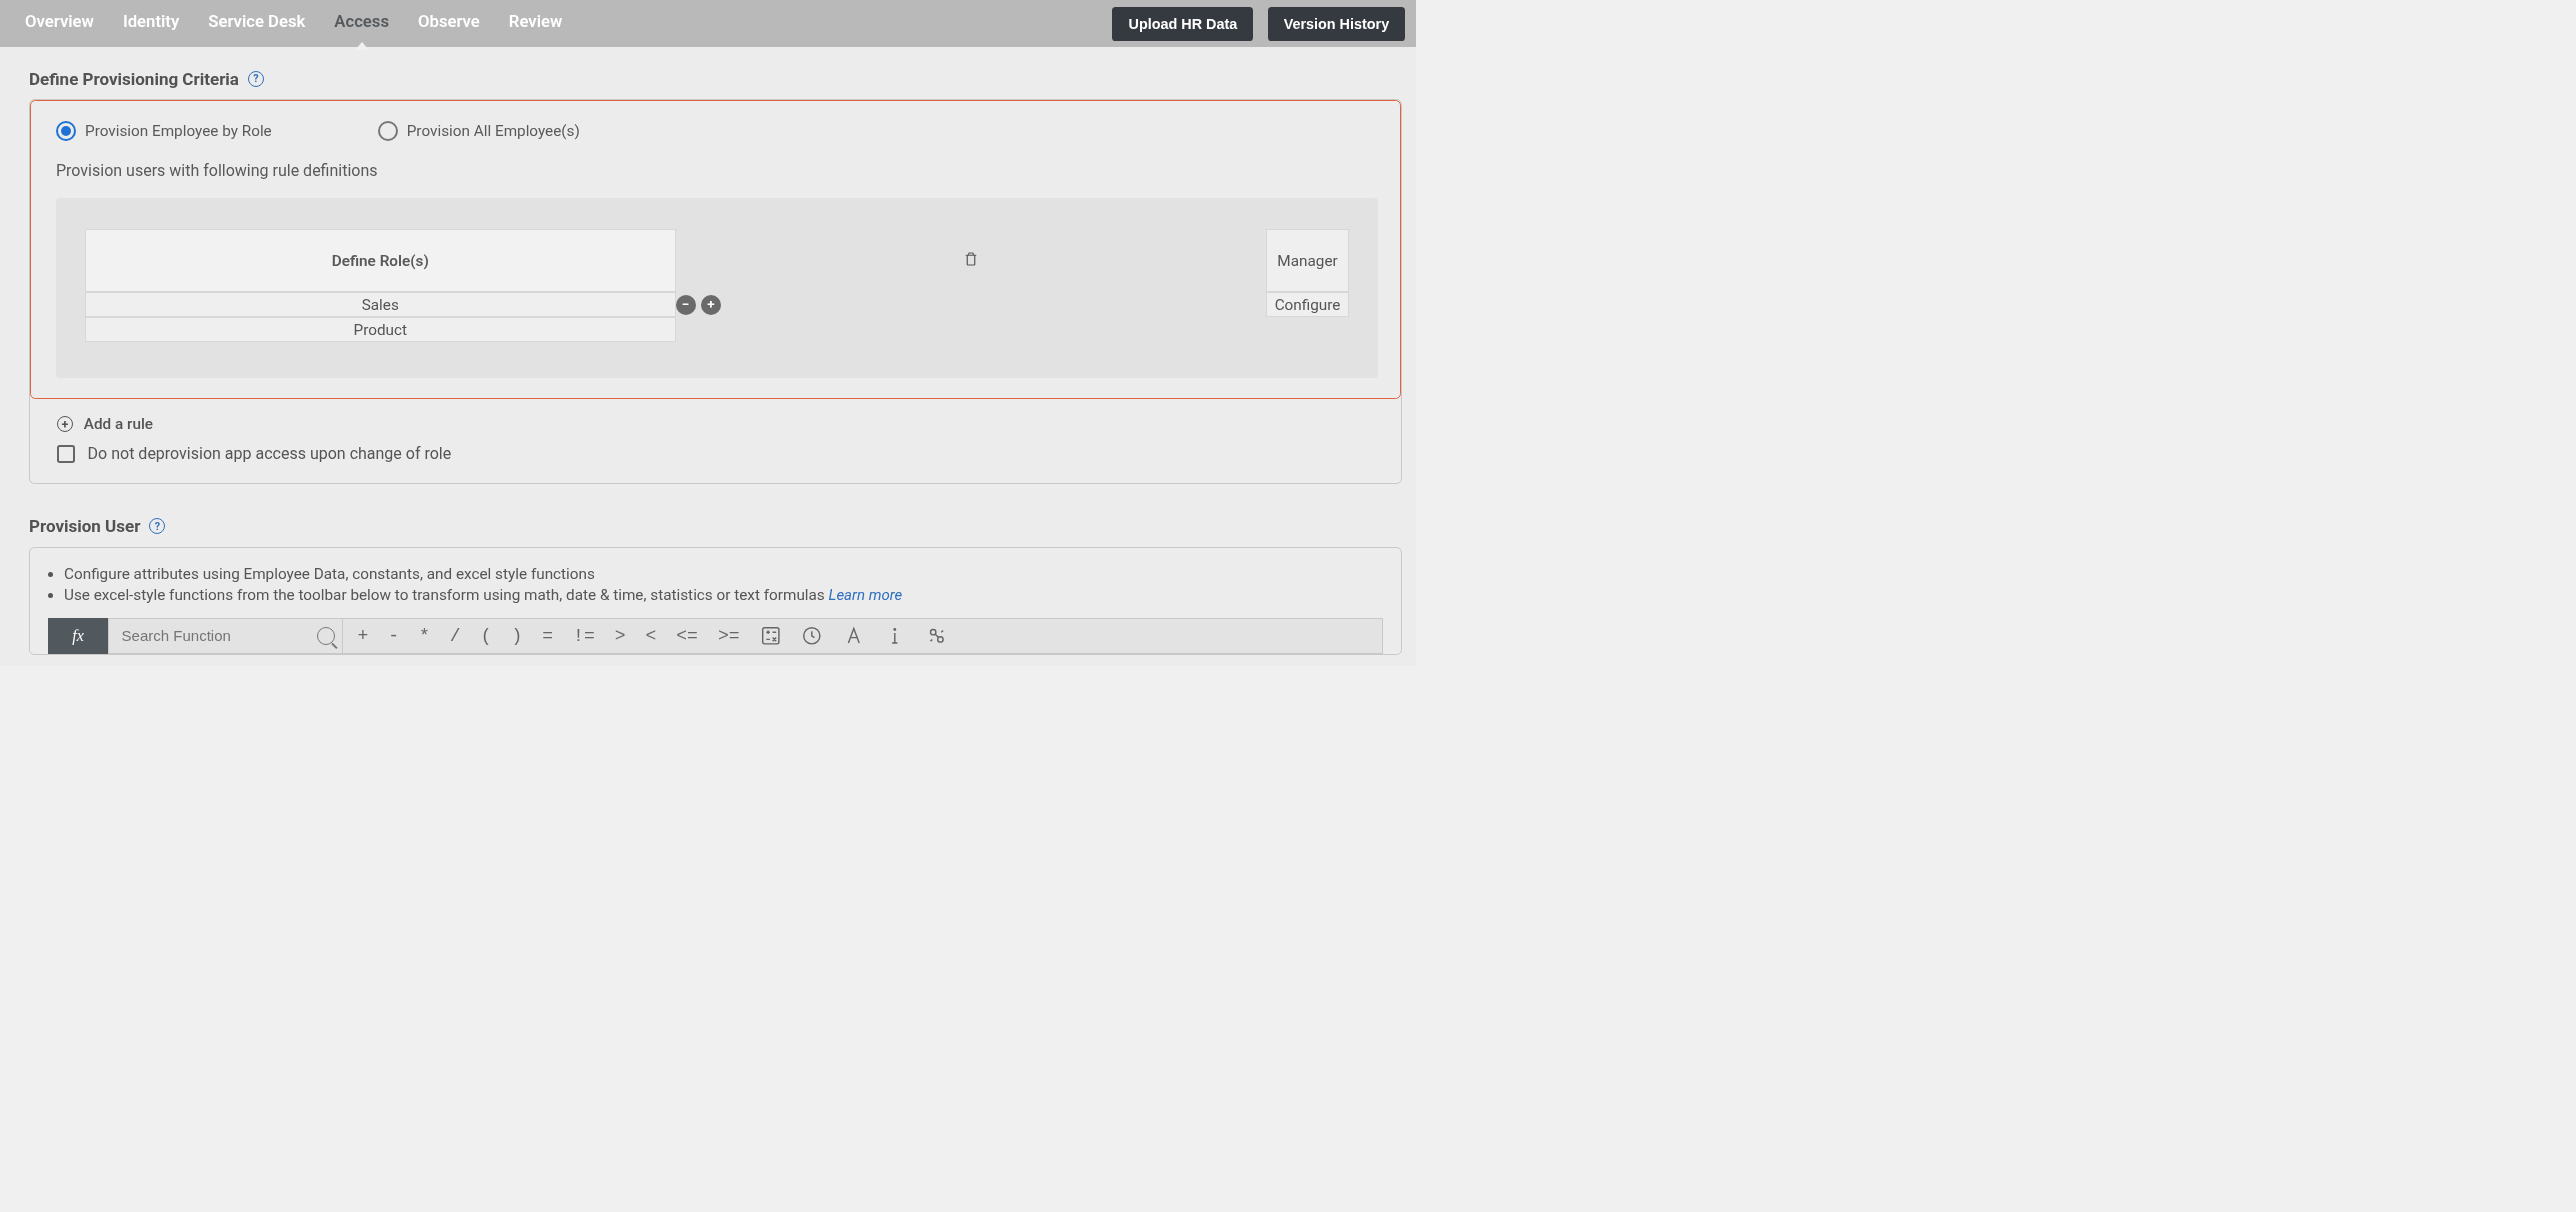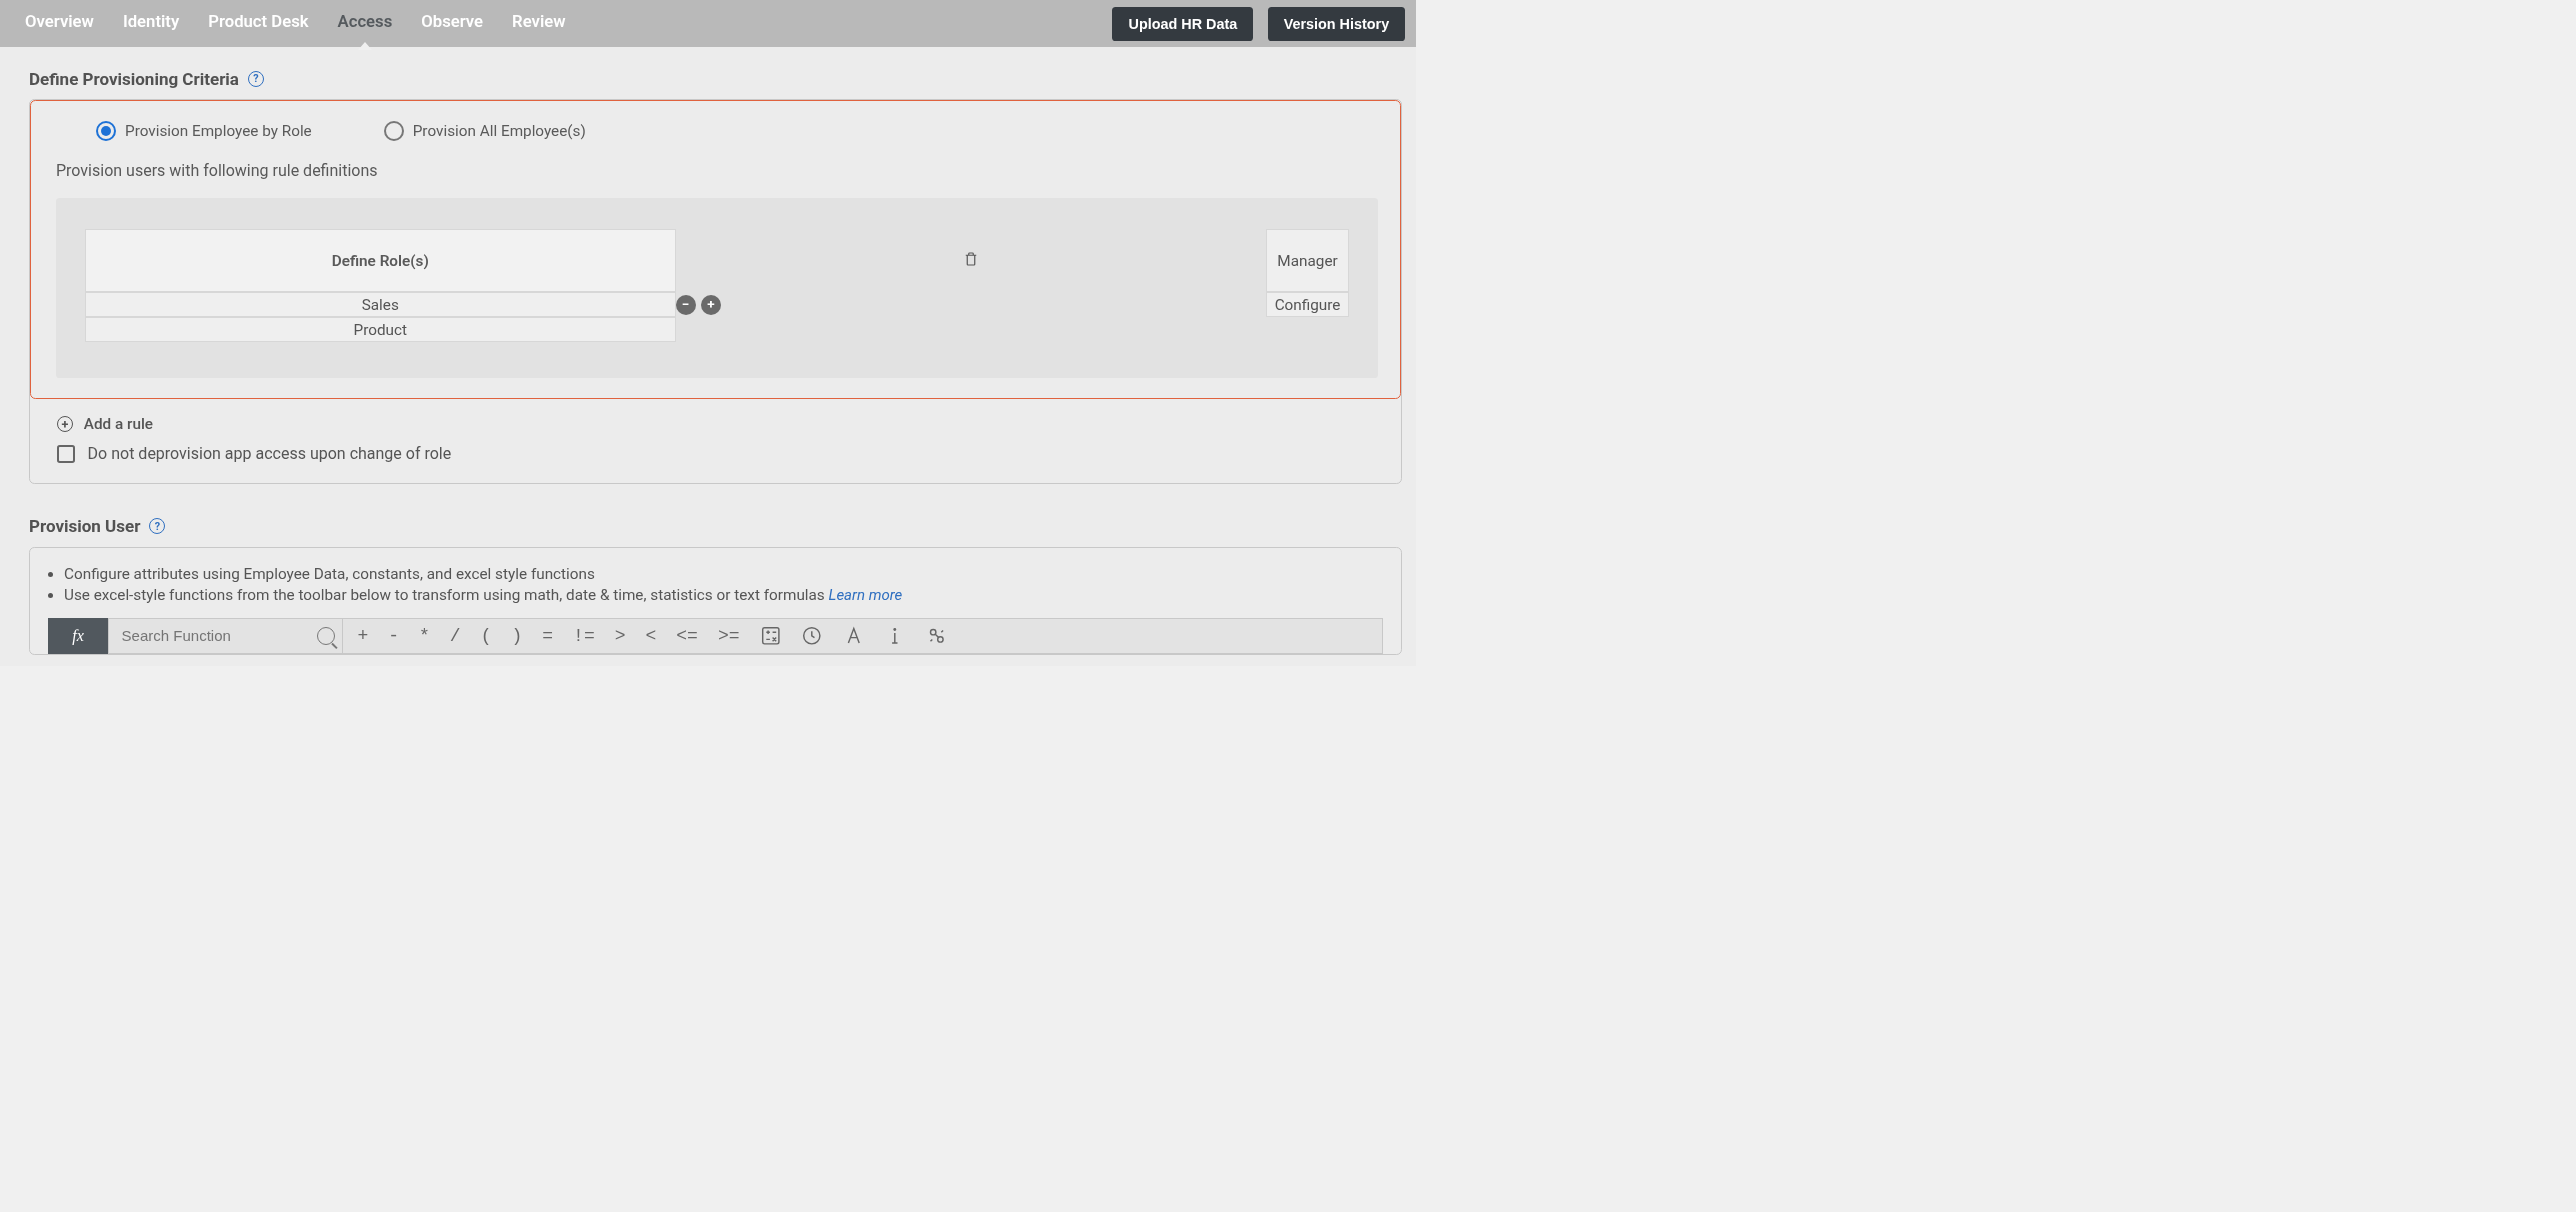--- a/index.html
+++ b/index.html
@@ -141,21 +141,21 @@
     background: #ececec;
     padding: 0;
     margin-bottom: 32px;
   }
   .highlight-box {
     border: 1.8px solid #e0623e;
     border-radius: 5.4px;
     padding: 20px 21.6px 20px 25px;
   }
   .radio-row {
-    display: flex; gap: 72px; margin-bottom: 20px; margin-left: 40px;
+    display: flex; gap: 106px; margin-bottom: 20px;
   }
   .radio-opt {
     display: flex; align-items: center; gap: 9px;
     color: #5a5a5a;
     font-size: 15.3px;
     cursor: pointer;
   }
   .radio {
     width: 20px; height: 20px; border-radius: 50%;
     border: 2.2px solid #777;
@@ -282,21 +282,21 @@
   .ops span, .ops svg { cursor:pointer; }
   .icon-svg { width:21.6px; height:21.6px; stroke:#666; stroke-width:1.6; fill:none; }
 </style>
 </head>
 <body>
 
 <div class="topnav">
   <div class="nav-tabs">
     <div class="nav-tab">Overview</div>
     <div class="nav-tab">Identity</div>
-    <div class="nav-tab">Product Desk</div>
+    <div class="nav-tab">Service Desk</div>
     <div class="nav-tab active">Access</div>
     <div class="nav-tab">Observe</div>
     <div class="nav-tab">Review</div>
   </div>
   <div class="nav-actions">
     <button class="btn-dark">Upload HR Data</button>
     <button class="btn-dark">Version History</button>
   </div>
 </div>
 

